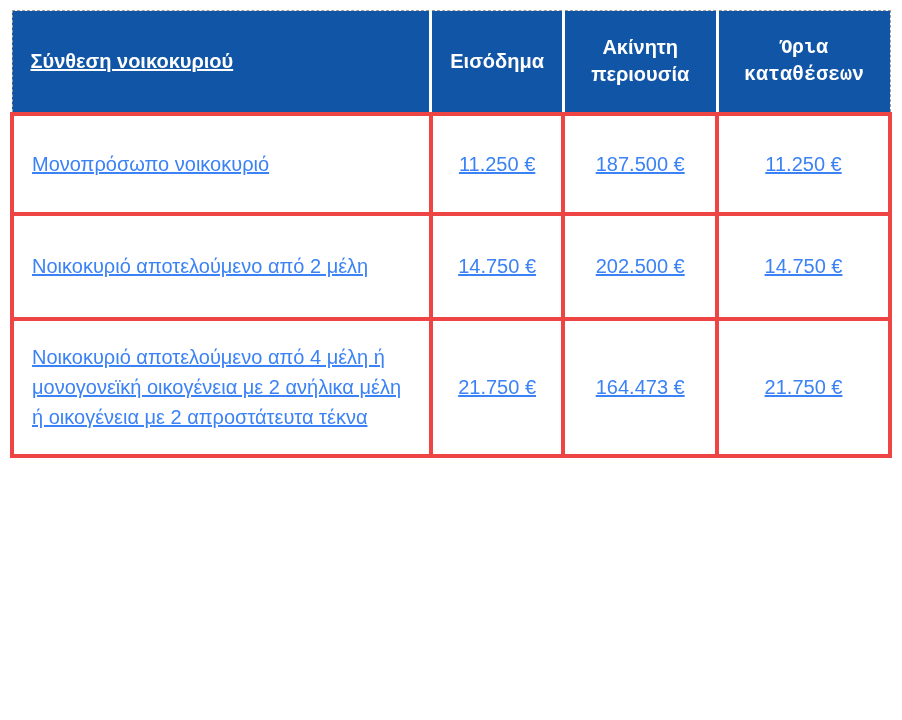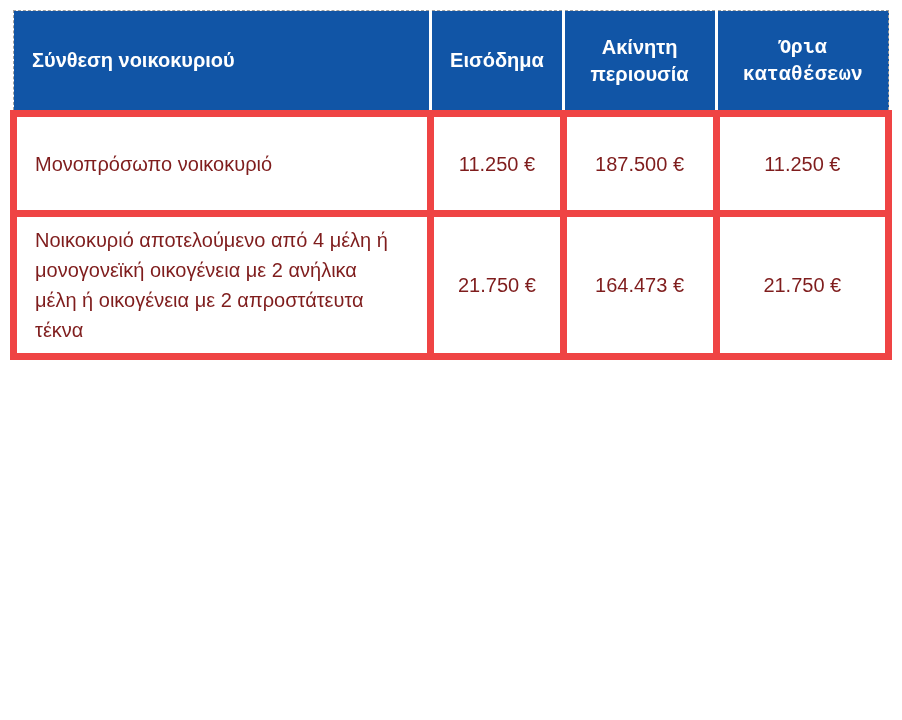--- a/index.html
+++ b/index.html
@@ -40,32 +40,34 @@
     vertical-align: middle;
     text-align: center;
     padding: 6px 10px;
     border-top: 1px dashed #9E9E9E;
     border-bottom: 2px solid #ffffff;
   }
   th.first {
     text-align: left;
     padding-left: 18px;
     border-left: 1px dashed #9E9E9E;
+    text-decoration: underline;
   }
   th.last { border-right: 1px dashed #9E9E9E; font-family: Liberation Mono, monospace; }
   th + th { border-left: 3px solid #ffffff; }
 
   
   td {
-    border: 7px solid #ef4444;
-    color: #7f1d1d;
+    border: 4px solid #ef4444;
+    color: #3b82f6;
     font-size: 20px;
     line-height: 1.5;
     vertical-align: middle;
     padding: 8px 10px;
+    text-decoration: underline;
   }
   td.household {
     text-align: left;
     padding-left: 18px;
     padding-right: 26px;
   }
   td.num { text-align: center; }
 
   tbody tr:nth-child(1) { height: 100px; }
   tbody tr:nth-child(2) { height: 105px; }
@@ -93,20 +95,26 @@
       </tr>
     </thead>
     <tbody>
   <tr>
     <td class="household">Μονοπρόσωπο νοικοκυριό</td>
     <td class="num">11.250 €</td>
     <td class="num">187.500 €</td>
     <td class="num">11.250 €</td>
   </tr>
 
+  <tr>
+    <td class="household">Νοικοκυριό αποτελούμενο από 2 μέλη</td>
+    <td class="num">14.750 €</td>
+    <td class="num">202.500 €</td>
+    <td class="num">14.750 €</td>
+  </tr>
 
 
   <tr>
     <td class="household">Νοικοκυριό αποτελούμενο από 4 μέλη ή μονογονεϊκή οικογένεια με 2 ανήλικα μέλη ή οικογένεια με 2 απροστάτευτα τέκνα</td>
     <td class="num">21.750 €</td>
     <td class="num">164.473 €</td>
     <td class="num">21.750 €</td>
   </tr>
 
 </tbody>

